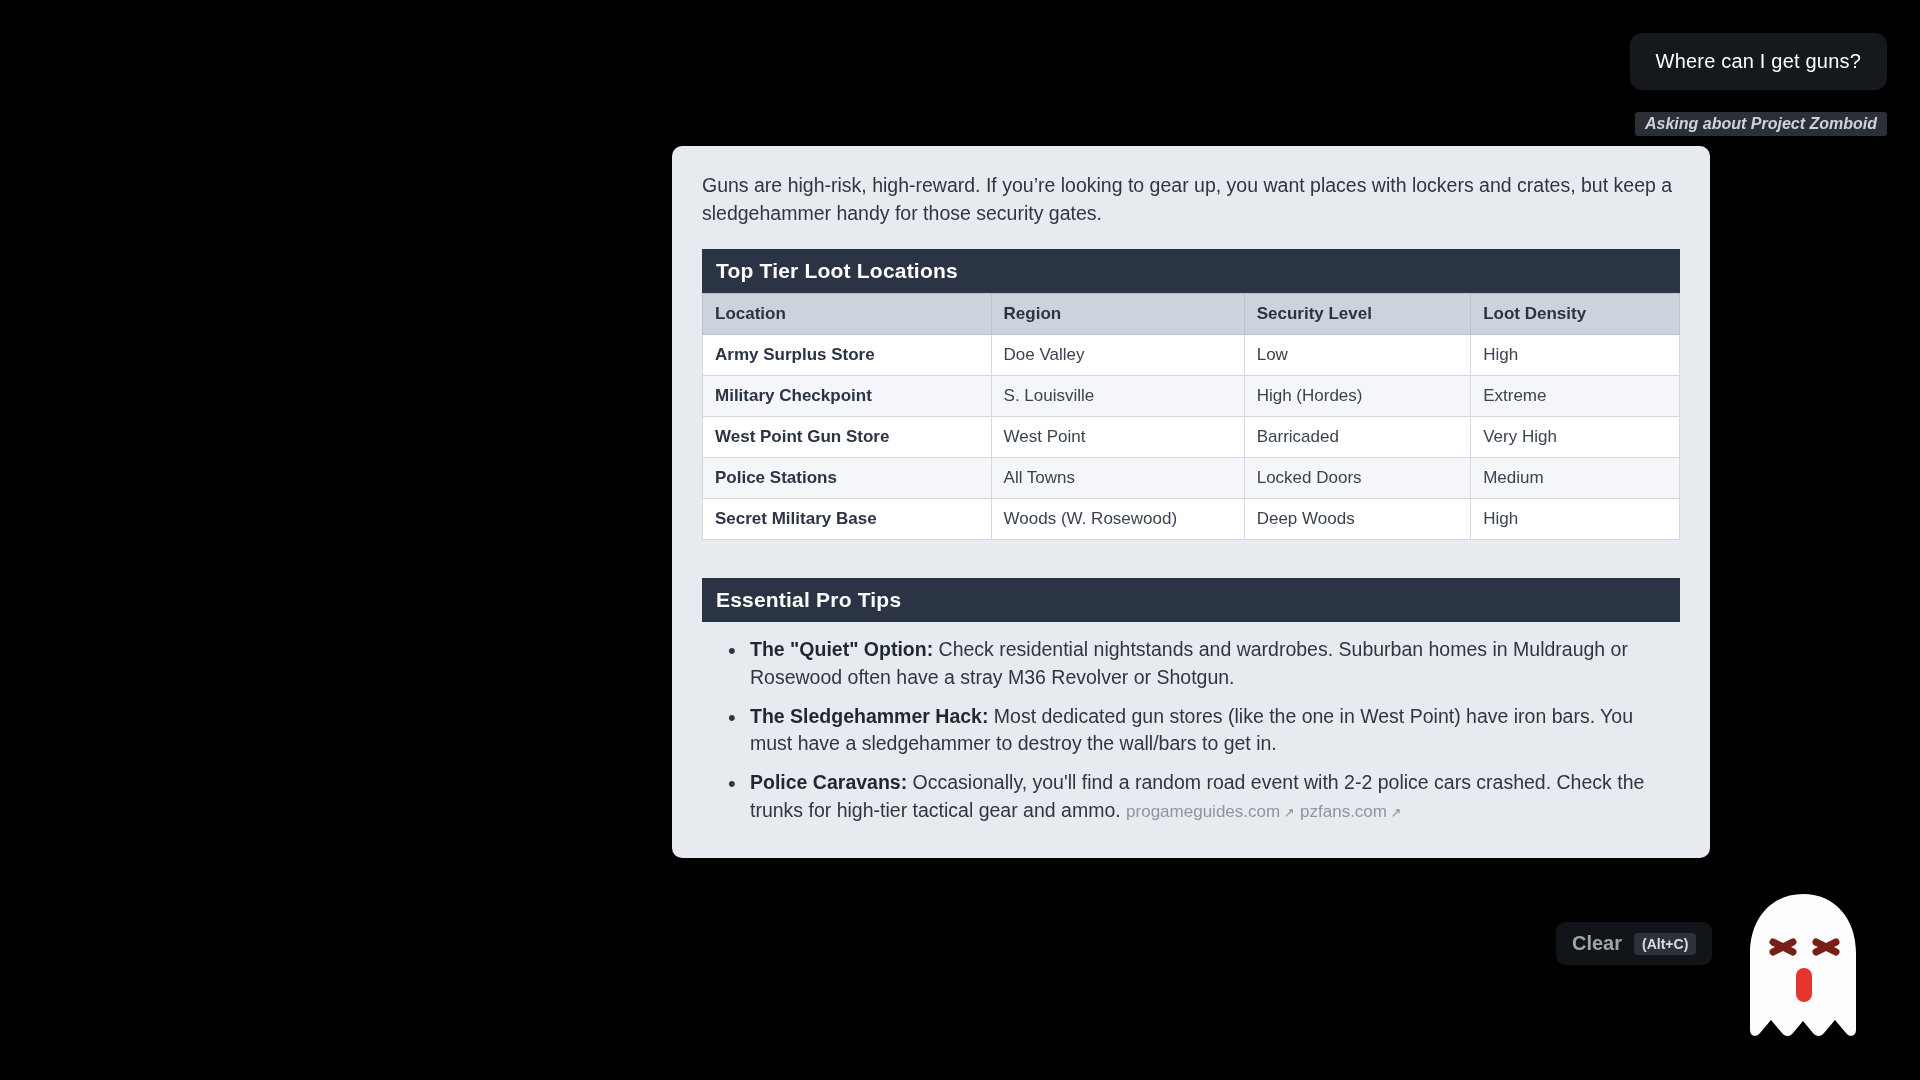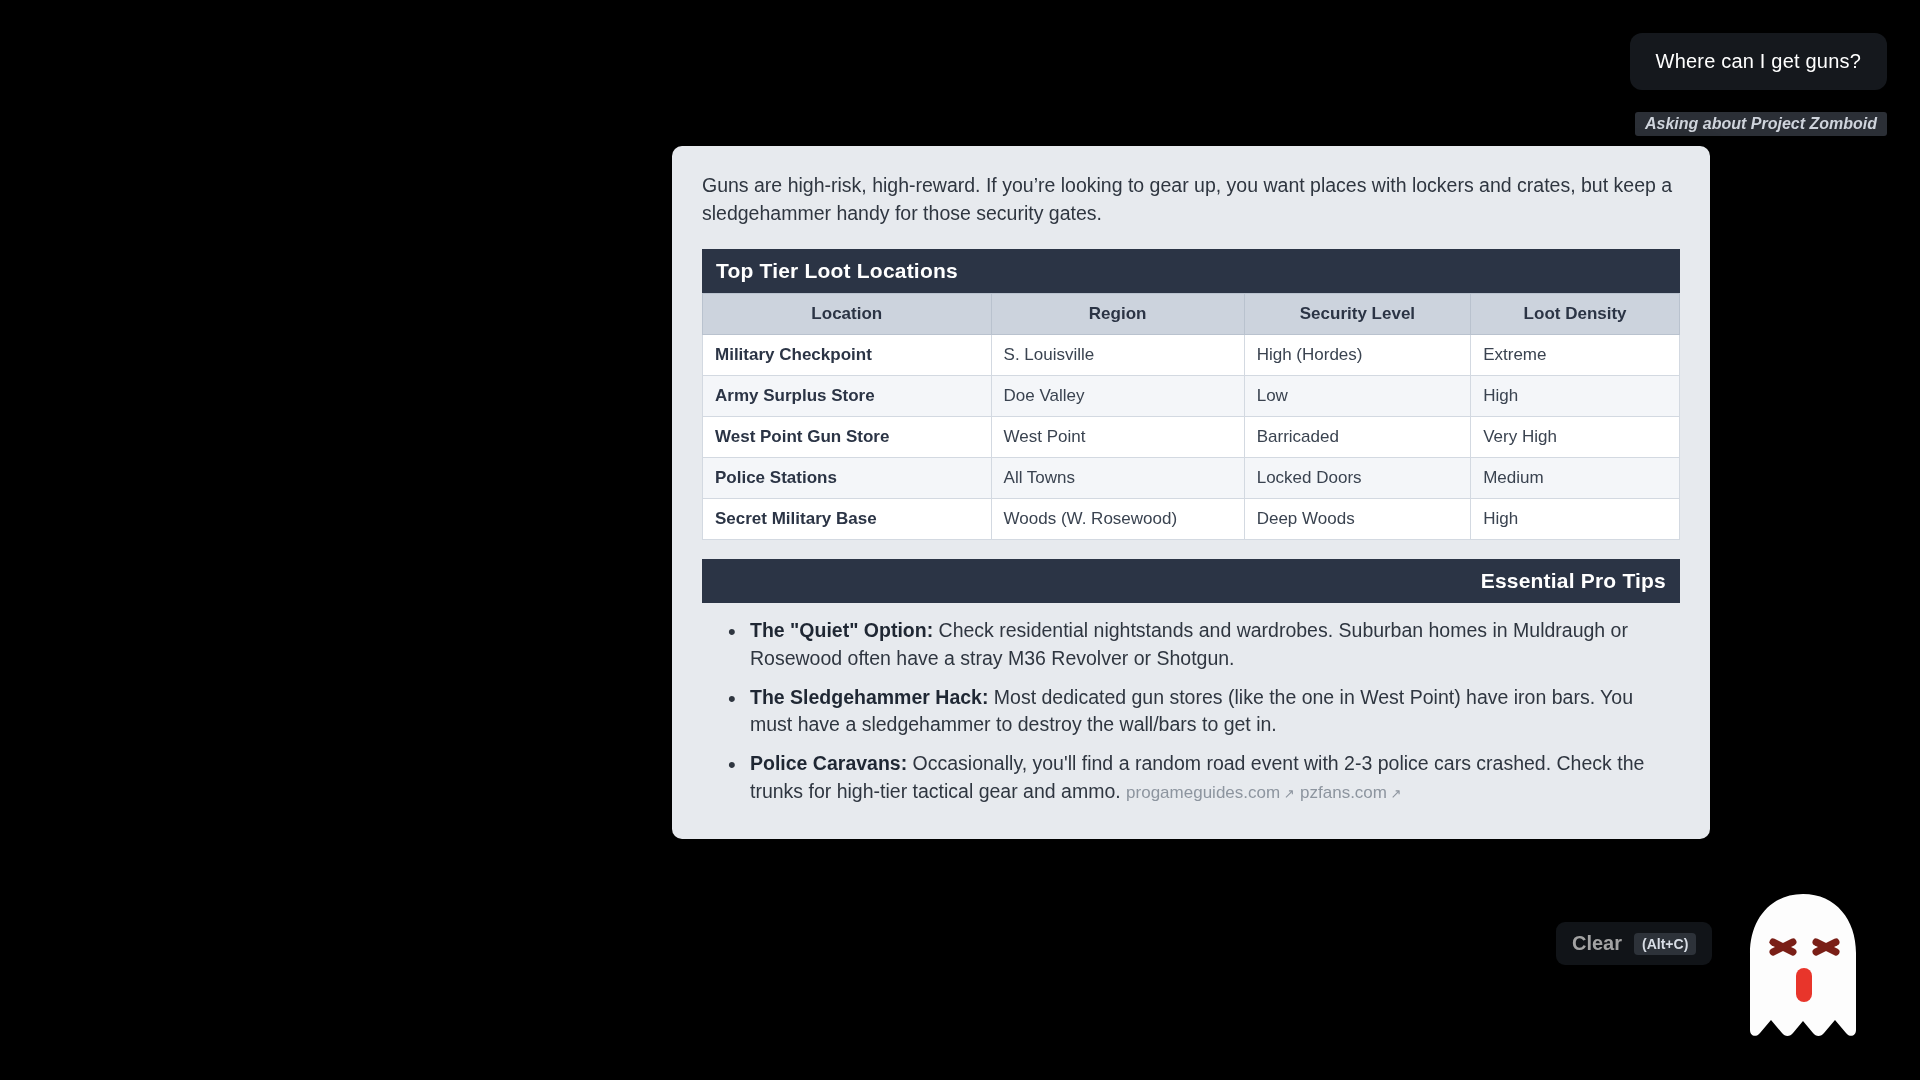--- a/index.html
+++ b/index.html
@@ -78,21 +78,21 @@
 
   table.loot-table {
     width: 100%;
     border-collapse: collapse;
     background: #ffffff;
     font-size: 17px;
     table-layout: fixed;
   }
 
   table.loot-table th {
-    text-align: center;
+    text-align: left;
     background: #ccd3dd;
     color: #2b3445;
     font-weight: bold;
     padding: 10px 12px;
     border: 1px solid #b9c2ce;
     font-size: 17px;
   }
 
   table.loot-table td {
     padding: 10px 12px;
@@ -103,22 +103,21 @@
   table.loot-table td.loc {
     font-weight: bold;
     color: #2b3445;
   }
 
   table.loot-table tr:nth-child(even) td {
     background: #f4f6f9;
   }
 
   .tips-header {
-    margin-top: 19px;
-    text-align: right;
+    margin-top: 38px;
   }
 
   ul.tips {
     margin: 14px 0 0 0;
     padding: 0 0 0 26px;
     list-style: none;
   }
 
   ul.tips li {
     position: relative;
@@ -215,30 +214,30 @@
       <thead>
         <tr>
           <th style="width:30%">Location</th>
           <th style="width:26%">Region</th>
           <th style="width:23%">Security Level</th>
           <th style="width:21%">Loot Density</th>
         </tr>
       </thead>
       <tbody>
         <tr>
+          <td class="loc">Army Surplus Store</td>
+          <td>Doe Valley</td>
+          <td>Low</td>
+          <td>High</td>
+        </tr>
+        <tr>
           <td class="loc">Military Checkpoint</td>
           <td>S. Louisville</td>
           <td>High (Hordes)</td>
           <td>Extreme</td>
-        </tr>
-        <tr>
-          <td class="loc">Army Surplus Store</td>
-          <td>Doe Valley</td>
-          <td>Low</td>
-          <td>High</td>
         </tr>
         <tr>
           <td class="loc">West Point Gun Store</td>
           <td>West Point</td>
           <td>Barricaded</td>
           <td>Very High</td>
         </tr>
         <tr>
           <td class="loc">Police Stations</td>
           <td>All Towns</td>
@@ -257,21 +256,21 @@
     <div class="section-header tips-header">Essential Pro Tips</div>
 
     <ul class="tips">
       <li>
         <b>The "Quiet" Option:</b><span> Check residential nightstands and wardrobes. Suburban homes in Muldraugh or Rosewood often have a stray M36 Revolver or Shotgun.</span>
       </li>
       <li>
         <b>The Sledgehammer Hack:</b><span> Most dedicated gun stores (like the one in West Point) have iron bars. You must have a sledgehammer to destroy the wall/bars to get in.</span>
       </li>
       <li>
-        <b>Police Caravans:</b><span> Occasionally, you'll find a random road event with 2-3 police cars crashed. Check the trunks for high-tier tactical gear and ammo.</span>
+        <b>Police Caravans:</b><span> Occasionally, you'll find a random road event with 2-2 police cars crashed. Check the trunks for high-tier tactical gear and ammo.</span>
         <span class="src-link">progameguides.com</span><span class="src-arrow"> ↗</span>
         <span class="src-link">pzfans.com</span><span class="src-arrow"> ↗</span>
       </li>
     </ul>
   </div>
 
   <div class="clear-btn">
     <span class="label">Clear</span>
     <span class="kbd">(Alt+C)</span>
   </div>

